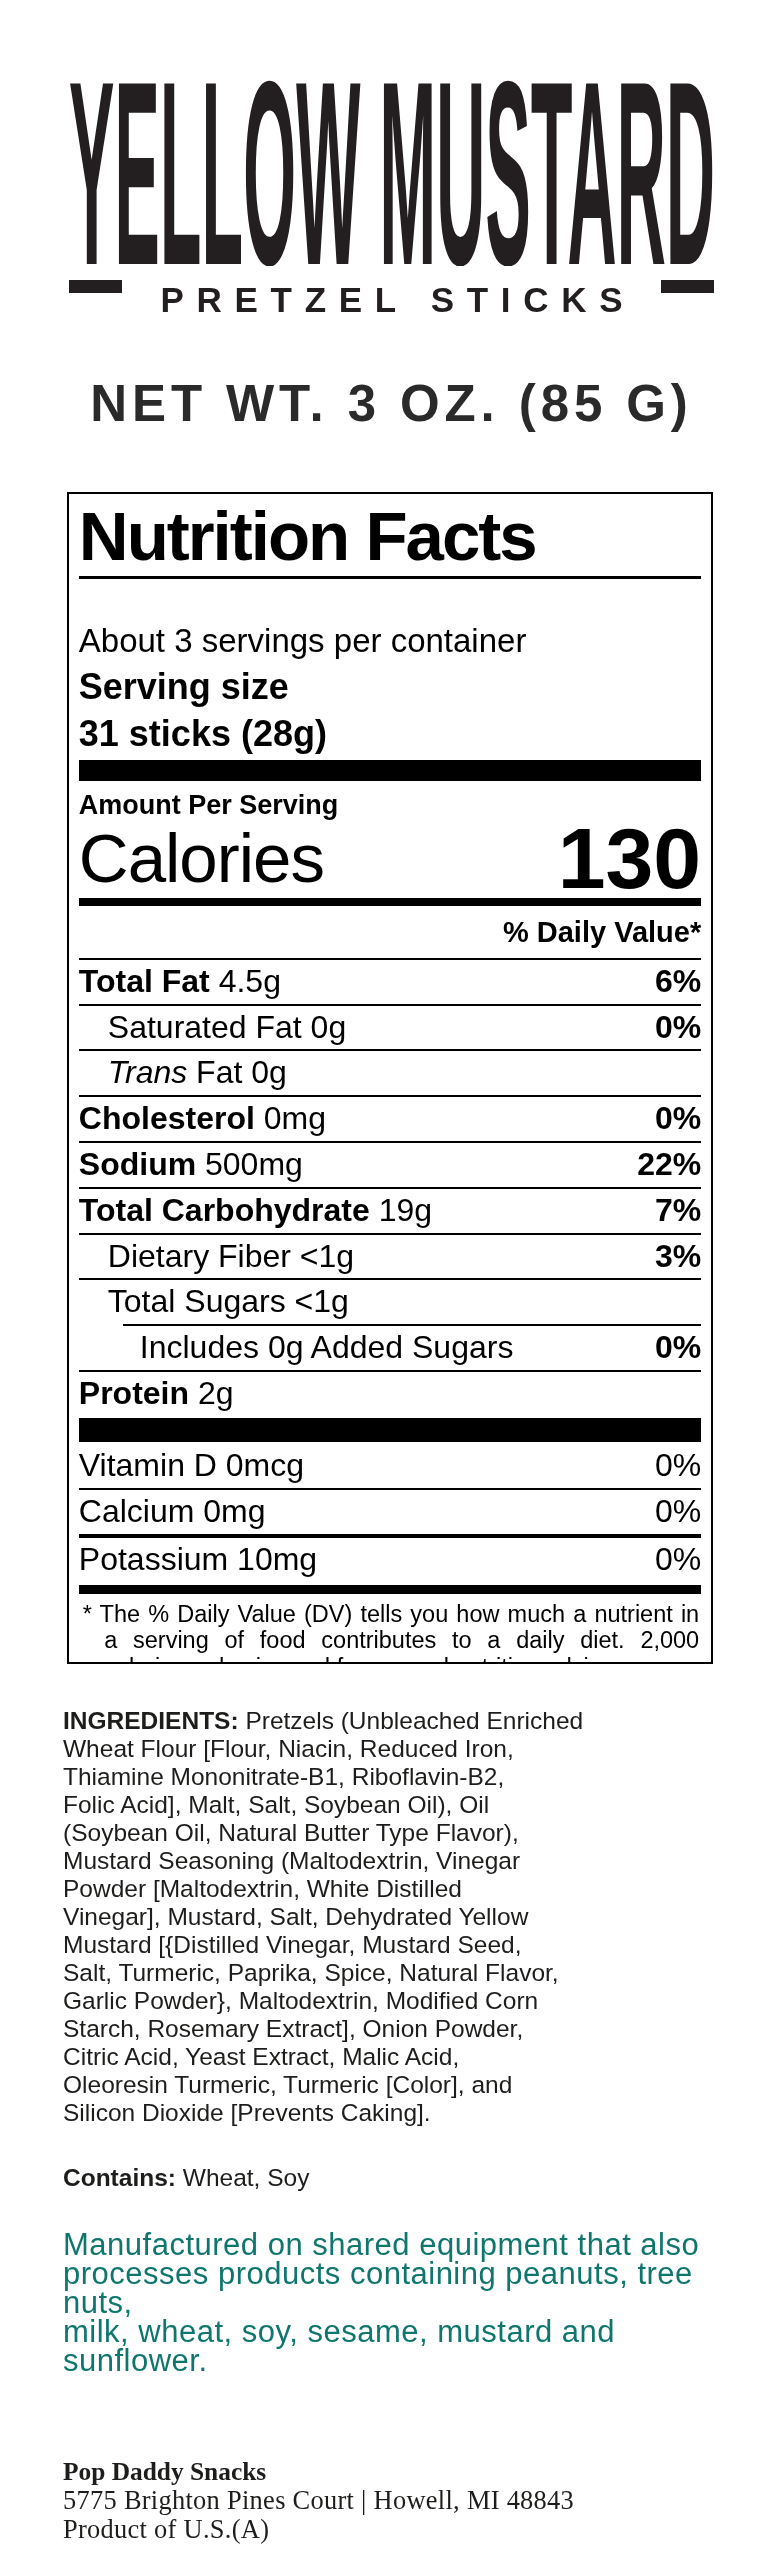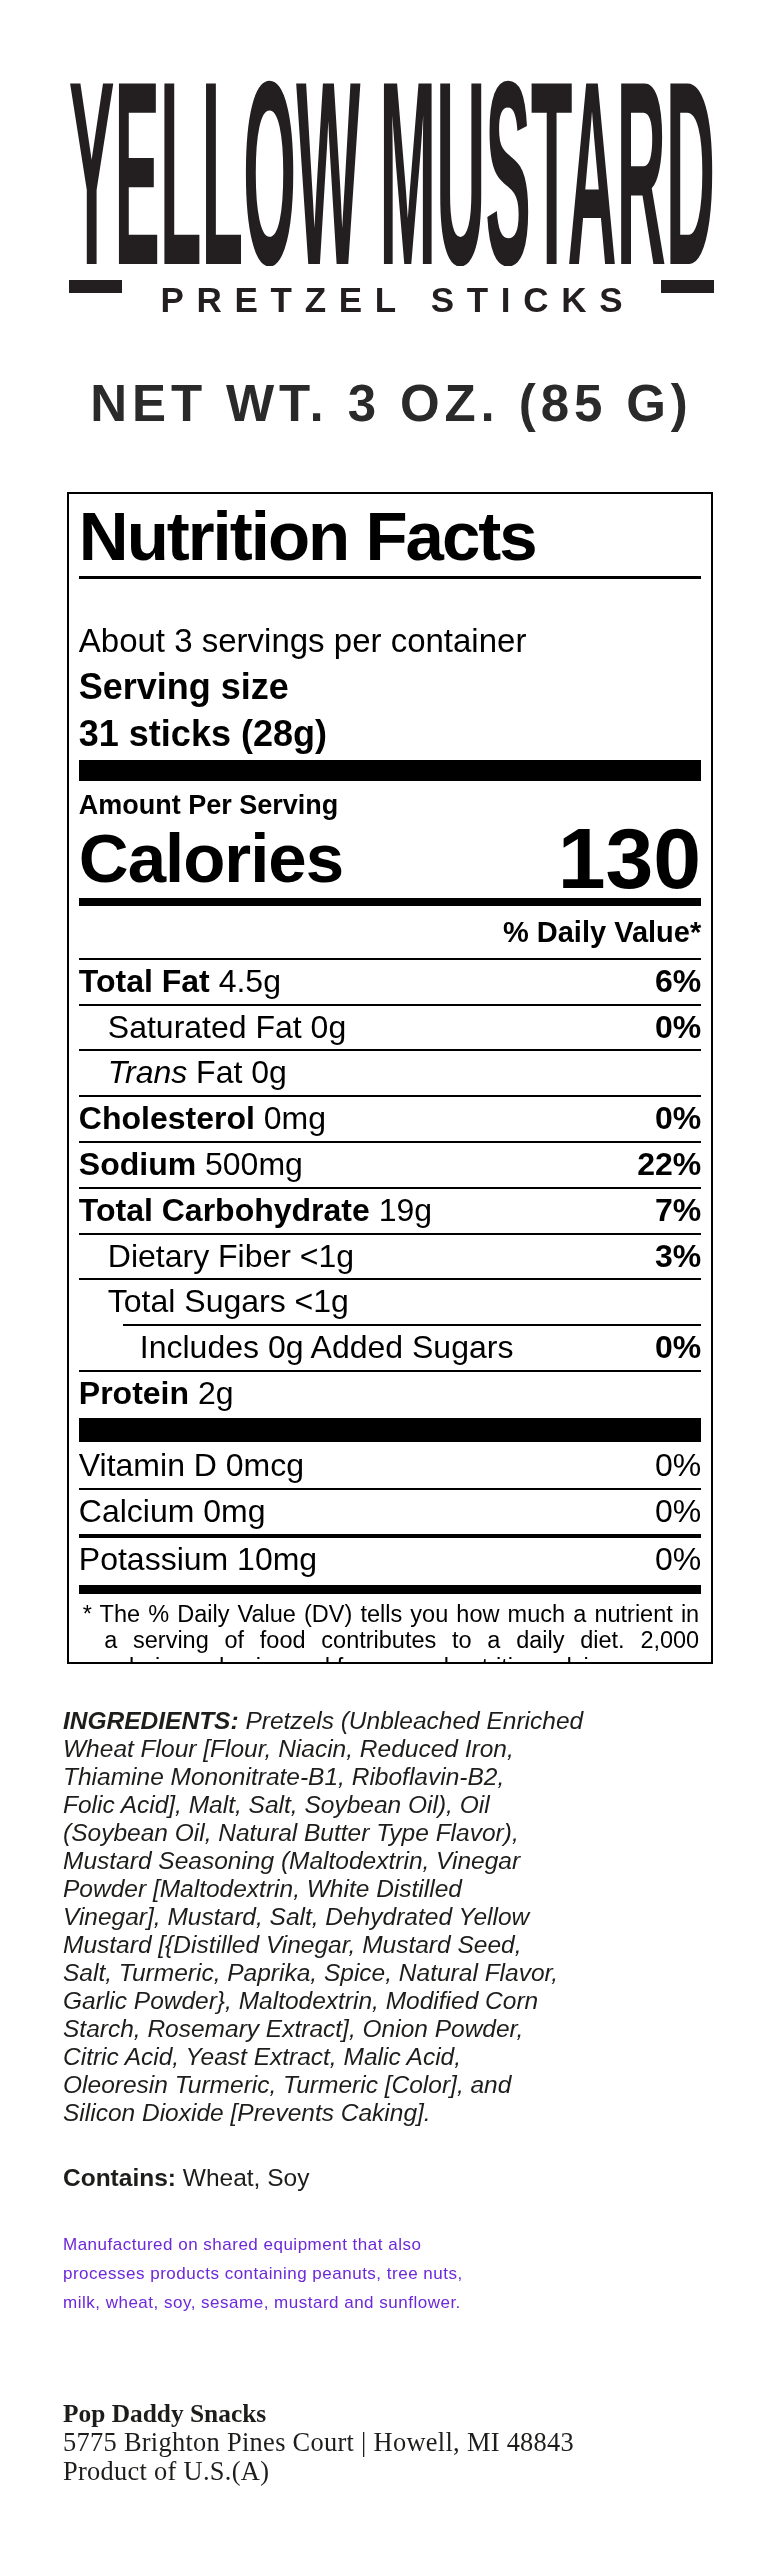--- a/index.html
+++ b/index.html
@@ -47,21 +47,21 @@
   .nf-about{font-size:33px;line-height:45px;padding-top:3.9px;margin-top:36px;}
   .nf-serving{
     display:flex;justify-content:space-between;
     font-weight:bold;font-size:36px;line-height:47px;flex-direction:column;
   }
   .bar-lg{height:20.5px;background:#000;margin:2.9px 0 3.9px 0;}
   .bar-lg2{height:24.5px;background:#000;margin:2px 0;}
   .bar-md{height:8.8px;background:#000;margin-top:3.9px;}
   .nf-aps{font-weight:bold;font-size:27px;line-height:33px;padding-top:3.9px;}
   .nf-cal{display:flex;justify-content:space-between;align-items:flex-end;}
-  .cal-word{font-weight:bold;font-size:69px;line-height:70px;letter-spacing:-1px;}
+  .cal-word{font-weight:normal;font-size:69px;line-height:70px;letter-spacing:-1px;}
   .cal-num{font-weight:bold;font-size:86px;line-height:72px;}
   .nf-dv{
     text-align:right;font-weight:bold;font-size:29px;
     padding:9.8px 0 8.8px 0;
   }
   .nf-row{
     display:flex;justify-content:space-between;align-items:flex-end;
     font-size:32px;line-height:33px;padding:4.9px 0 5.9px 0;
   }
   .nf-row .nm{text-align:left;}
@@ -71,30 +71,30 @@
   .i{font-style:italic;}
   .footnote{
     font-size:23.5px;line-height:26.4px;
     text-align:justify;
     padding:6.8px 2px 0 25.4px;text-indent:-21.5px;
   }
   
   .ingredients{
     margin:43px 0 0 63px;width:665px;
     font-size:24.5px;line-height:28px;
-    white-space:pre-line;color:#1d1d1b;font-style:italic;
+    white-space:pre-line;color:#1d1d1b;
   }
   .contains{
     margin:35px 0 0 63px;width:665px;
     font-size:24.5px;line-height:31px;color:#1d1d1b;
   }
   .manufactured{
     margin:37px 0 0 63px;width:675px;
-    font-size:17px;line-height:29px;letter-spacing:0.5px;
-    white-space:pre-line;color:#6d28d9;
+    font-size:31px;line-height:29px;letter-spacing:0.5px;
+    white-space:pre-line;color:#0f766e;
   }
   .address{margin:82px 0 0 63px;color:#1d1d1b;font-family:Liberation Serif, serif;}
   .address .name{font-weight:bold;font-size:25.4px;line-height:29px;}
   .address .line{font-size:26.4px;line-height:29px;letter-spacing:0.3px;}
 </style>
 </head>
 <body>
 
 <div class="page">
 

